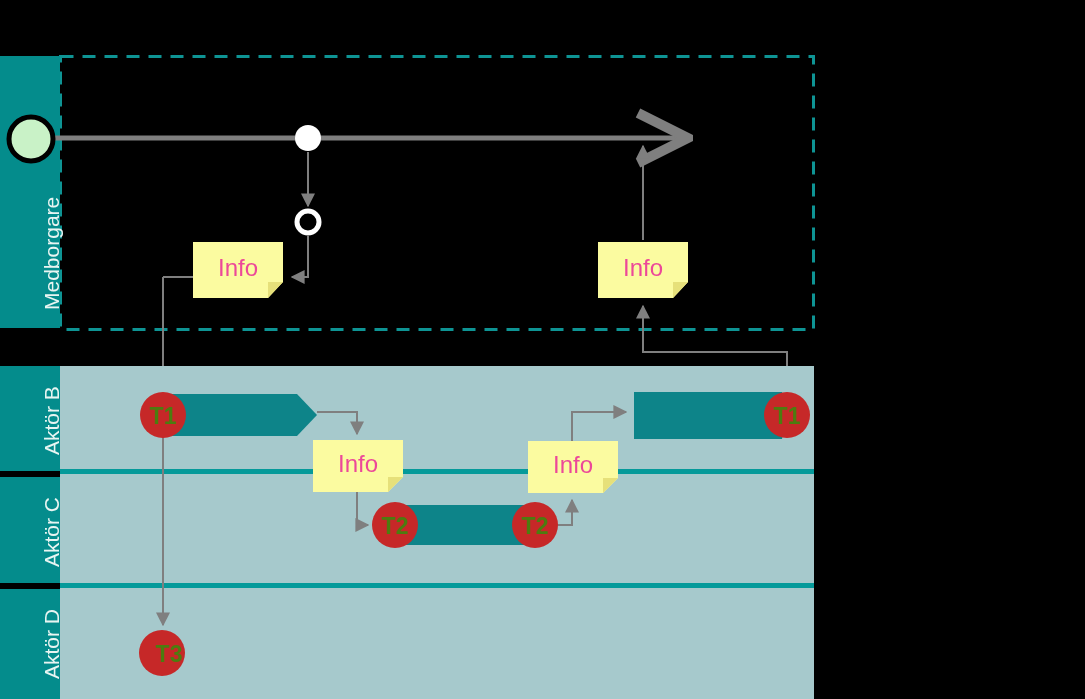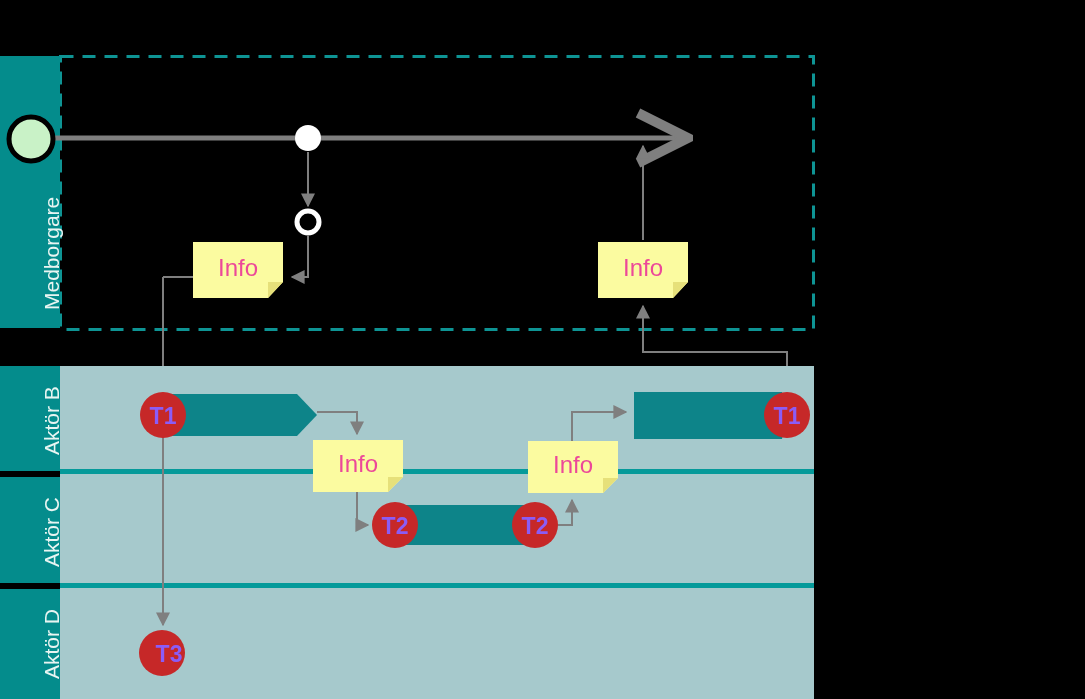--- a/index.html
+++ b/index.html
@@ -17,21 +17,21 @@
   }
   .note-text{
     position:absolute;
     color:#ec4899;
     font-size:24px;
     font-family:"Liberation Sans",sans-serif;
     text-align:center;
   }
   .badge-text{
     position:absolute;
-    color:#8b5cf6;
+    color:#4d7c0f;
     font-size:23px;
     font-weight:bold;
     font-family:"Liberation Sans",sans-serif;
     text-align:center;
   }
 </style>
 </head>
 <body>
 
 <div id="stage">

